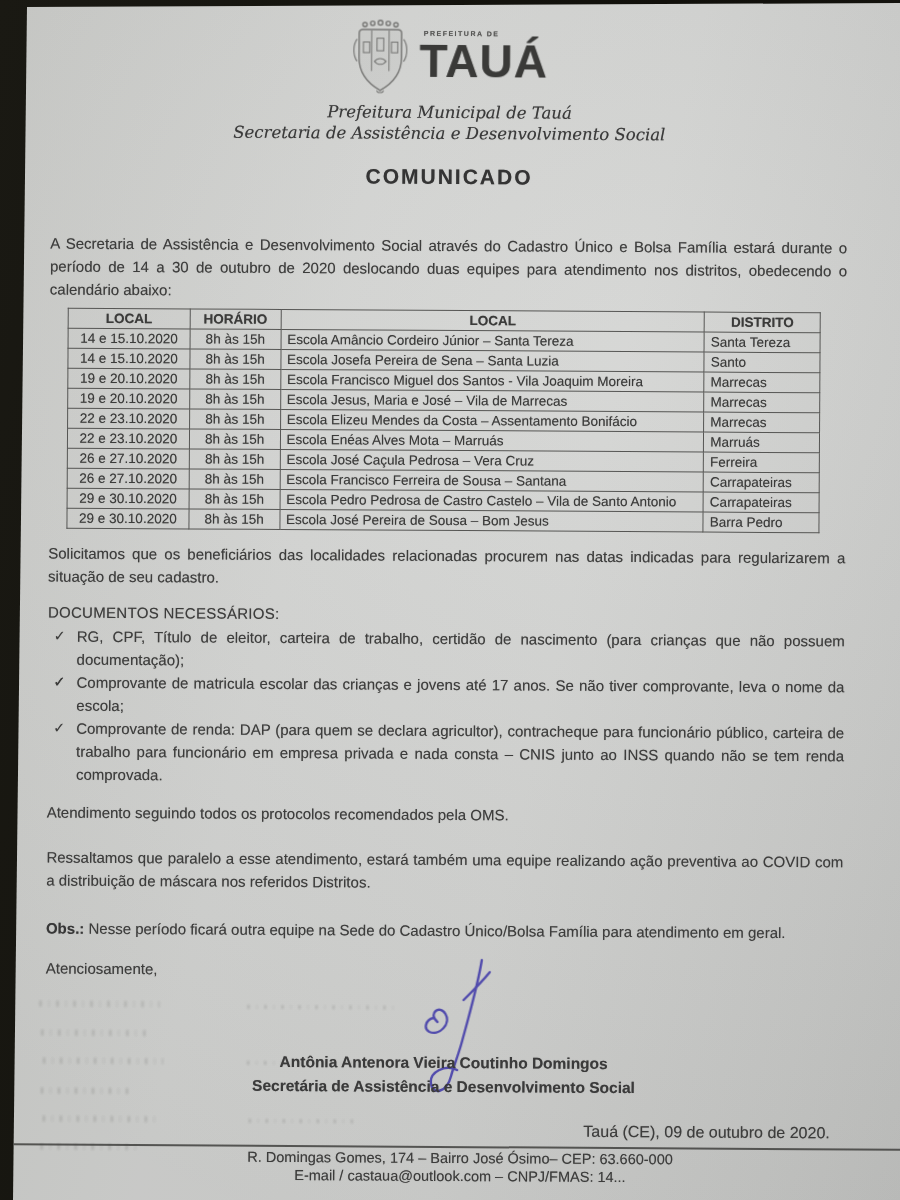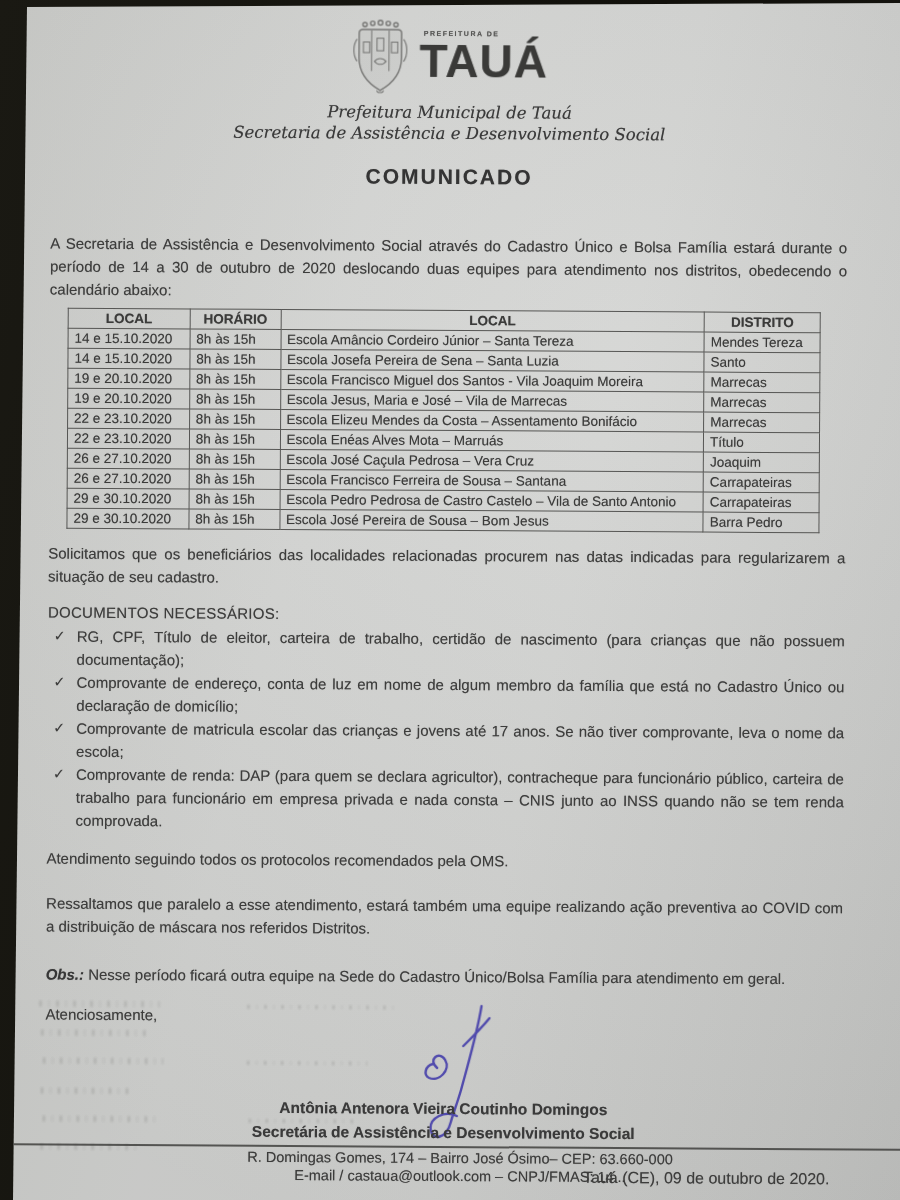--- a/index.html
+++ b/index.html
@@ -26,34 +26,34 @@
     margin-top:21px;color:#343434;}
   
   .para{font-size:15px;line-height:23px;text-align:justify;}
   .intro{margin-top:45px;}
   
   table{border-collapse:collapse;margin:7px 0 0 18px;width:753px;
     font-size:13.5px;color:#3b3b3a;}
   th,td{border:1px solid #565654;padding:0 6px;height:19px;line-height:15px;
     white-space:nowrap;overflow:hidden;}
   th{font-weight:bold;text-align:center;}
-  td.c{}
+  td.c{text-align:center;}
   col.w-data{width:122px}col.w-hor{width:91px}col.w-loc{width:424px}col.w-dis{width:116px}
   
   .docsHead{font-size:15px;margin-top:16px;letter-spacing:.3px;}
   ul.docs{list-style:none;margin:4px 0 0 0;padding:0;}
   ul.docs li{position:relative;padding-left:29px;font-size:15px;line-height:23px;
     text-align:justify;}
   ul.docs li .chk{position:absolute;left:6px;top:0;font-size:14px;}
   .request{margin-top:13px;}
   .oms{margin-top:15px;}
   .covid{margin-top:22px;}
   .obs{margin-top:25px;}
   .closing{margin-top:17px;}
-  b{color:#373737;font-style:italic;}
+  b{color:#373737;}
   
   .sigBlock{position:relative;height:108px;margin-top:6px;}
   .sigName{position:absolute;left:0;right:0;bottom:24px;text-align:center;
     font-weight:bold;font-size:15.5px;color:#3a3a3a;}
   .sigRole{position:absolute;left:0;right:0;bottom:0;text-align:center;
     font-weight:bold;font-size:15.5px;color:#3a3a3a;}
   .sigInk{position:absolute;left:352px;top:-32px;filter:blur(.25px);opacity:.85;}
   .dateLine{text-align:right;font-size:16px;margin-top:26px;padding-right:12px;}
   
   .footer{position:absolute;left:-28px;right:-55px;top:1146px;}
@@ -115,21 +115,21 @@
             <tr>
           <th>LOCAL</th>
           <th>HORÁRIO</th>
           <th>LOCAL</th>
           <th>DISTRITO</th>
         </tr>
         <tr>
               <td class="c">14 e 15.10.2020</td>
               <td class="c">8h às 15h</td>
               <td>Escola Amâncio Cordeiro Júnior – Santa Tereza</td>
-              <td>Mendes Tereza</td>
+              <td>Santa Tereza</td>
             </tr>
         <tr>
               <td class="c">14 e 15.10.2020</td>
               <td class="c">8h às 15h</td>
               <td>Escola Josefa Pereira de Sena – Santa Luzia</td>
               <td>Santo</td>
             </tr>
         <tr>
               <td class="c">19 e 20.10.2020</td>
               <td class="c">8h às 15h</td>
@@ -145,27 +145,27 @@
         <tr>
               <td class="c">22 e 23.10.2020</td>
               <td class="c">8h às 15h</td>
               <td>Escola Elizeu Mendes da Costa – Assentamento Bonifácio</td>
               <td>Marrecas</td>
             </tr>
         <tr>
               <td class="c">22 e 23.10.2020</td>
               <td class="c">8h às 15h</td>
               <td>Escola Enéas Alves Mota – Marruás</td>
-              <td>Título</td>
+              <td>Marruás</td>
             </tr>
         <tr>
               <td class="c">26 e 27.10.2020</td>
               <td class="c">8h às 15h</td>
               <td>Escola José Caçula Pedrosa – Vera Cruz</td>
-              <td>Joaquim</td>
+              <td>Ferreira</td>
             </tr>
         <tr>
               <td class="c">26 e 27.10.2020</td>
               <td class="c">8h às 15h</td>
               <td>Escola Francisco Ferreira de Sousa – Santana</td>
               <td>Carrapateiras</td>
             </tr>
         <tr>
               <td class="c">29 e 30.10.2020</td>
               <td class="c">8h às 15h</td>
@@ -180,21 +180,21 @@
             </tr>
       </tbody>
         </table>
 
       <div class="para request">Solicitamos que os beneficiários das localidades relacionadas procurem nas datas indicadas para regularizarem a situação de seu cadastro.</div>
 
       <div class="docsHead">DOCUMENTOS NECESSÁRIOS:</div>
 
       <ul class="docs">
         <li><span class="chk">✓</span><span>RG, CPF, Título de eleitor, carteira de trabalho, certidão de nascimento (para crianças que não possuem documentação);</span></li>
-        <li><span class="chk">✓</span><span>Comprovante de endereço, conta de luz em nome de algum membro da família que está no Cadastro Único ou declaração de domicílio;</span></li>
+        <li><span class="chk">✓</span></li>
         <li><span class="chk">✓</span><span>Comprovante de matricula escolar das crianças e jovens até 17 anos. Se não tiver comprovante, leva o nome da escola;</span></li>
         <li><span class="chk">✓</span><span>Comprovante de renda: DAP (para quem se declara agricultor), contracheque para funcionário público, carteira de trabalho para funcionário em empresa privada e nada consta – CNIS junto ao INSS quando não se tem renda comprovada.</span></li>
       </ul>
 
       <div class="para oms">Atendimento seguindo todos os protocolos recomendados pela OMS.</div>
 
       <div class="para covid">Ressaltamos que paralelo a esse atendimento, estará também uma equipe realizando ação preventiva ao COVID com a distribuição de máscara nos referidos Distritos.</div>
 
       <div class="para obs"><b>Obs.:</b><span> Nesse período ficará outra equipe na Sede do Cadastro Único/Bolsa Família para atendimento em geral.</span></div>
 

